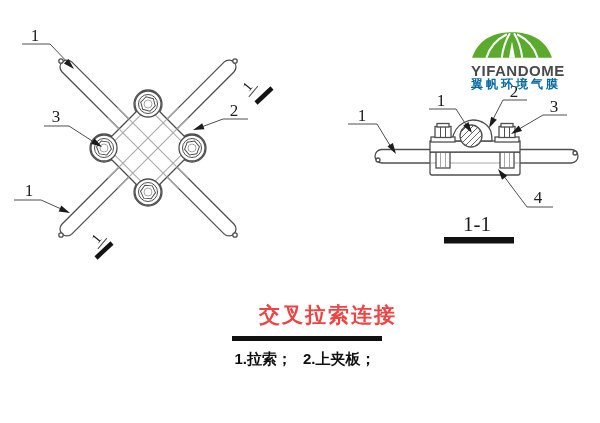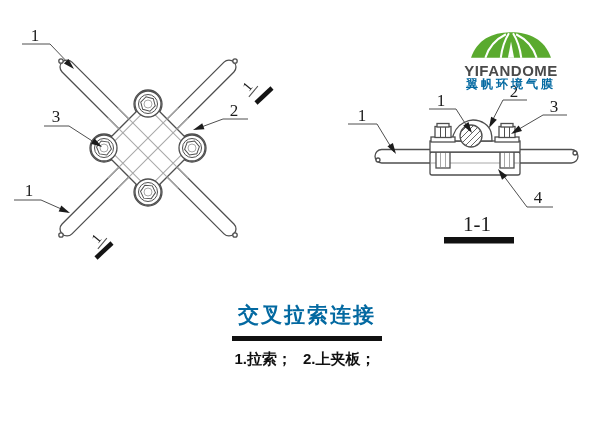--- a/index.html
+++ b/index.html
@@ -13,33 +13,33 @@
   .lightline { fill:none;    stroke:#a8a8a8; stroke-width:1;   }
   .leader    { fill:none;    stroke:#4f4f4f; stroke-width:1;   }
   .arrow     { fill:#1c1c1c; stroke:none; }
   .tick      { stroke:#141414; stroke-width:4.5; }
   .hatchline { stroke:#555;  stroke-width:.9; }
   .lbl{ font-family:"Liberation Serif",serif; font-size:17px; fill:#1c1c1c; }
   .lbl-rot{ font-size:14px; }
   .section-lbl{ font-size:21px; }
   
   .logo{
-    position:absolute; left:459px; top:31px; width:104px; text-align:center;
+    position:absolute; left:471px; top:31px; width:104px; text-align:left;
   }
   .logo-brand{
     font-weight:bold; font-size:15px; letter-spacing:.5px; color:#4a4a4a;
     line-height:14px; margin-top:2px; white-space:nowrap;
   }
   .logo-sub{
     font-weight:bold; font-size:12px; letter-spacing:3px; color:#0369a1;
     line-height:13px; white-space:nowrap;
   }
   .dwg-title{
-    position:absolute; left:217px; top:301px; width:180px; text-align:center;
-    font-weight:bold; font-size:21px; letter-spacing:2px; color:#0369a1;
+    position:absolute; left:217px; top:301px; width:180px; text-align:right;
+    font-weight:bold; font-size:21px; letter-spacing:2px; color:#ef4444;
     white-space:nowrap;
   }
   .title-rule{
     position:absolute; left:232px; top:336px; width:150px; height:5px;
     background:#111;
   }
   .legend{
     position:absolute; left:150px; top:350px; width:310px;
     display:flex; justify-content:center; gap:11px;
     font-weight:bold; font-size:15px; color:#111; white-space:nowrap;

